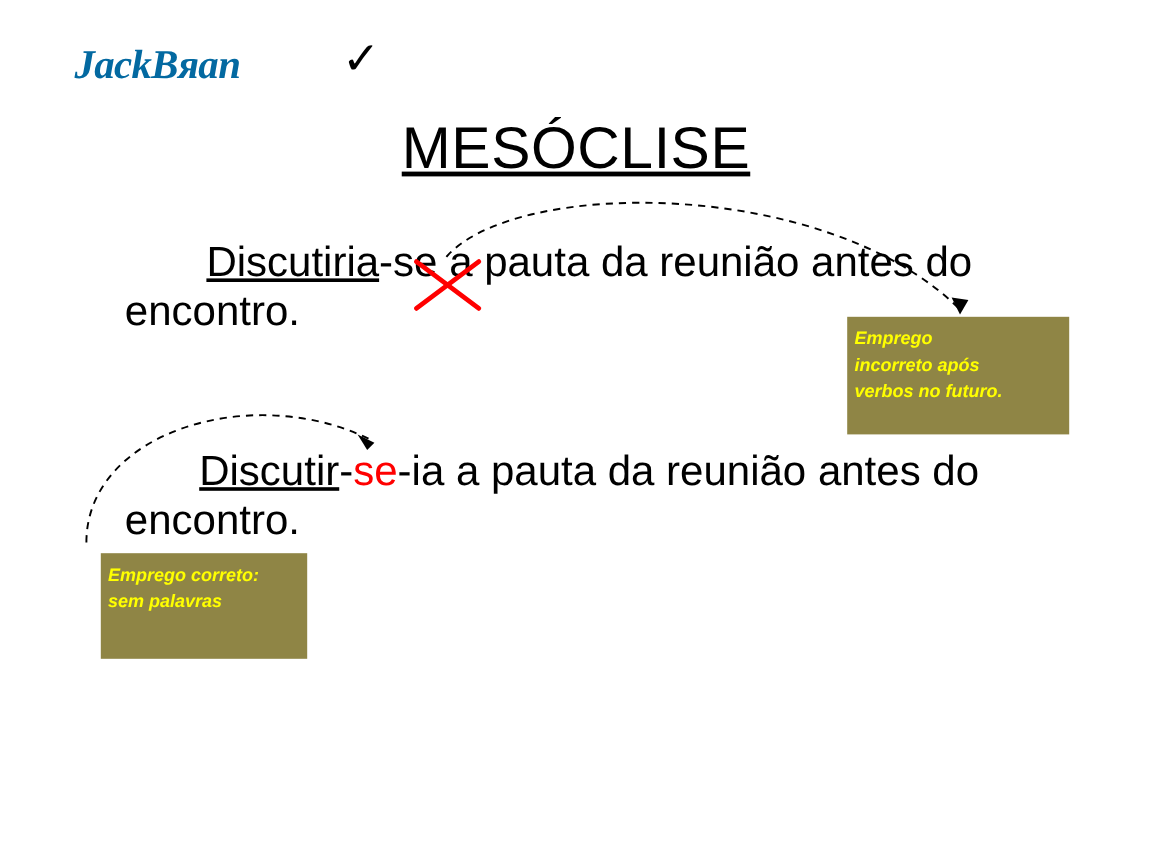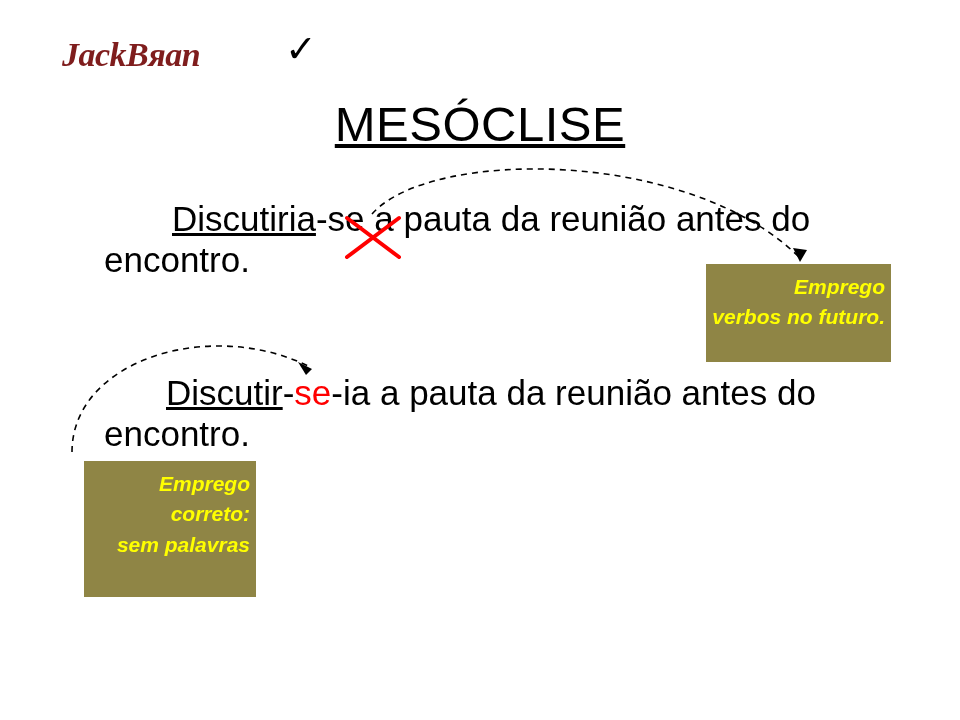--- a/index.html
+++ b/index.html
@@ -23,21 +23,21 @@
   
   .logo {
     position: absolute;
     left: 62px;
     top: 36px;
     font-family: "Liberation Serif", serif;
     font-weight: bold;
     font-style: italic;
     font-size: 34px;
     letter-spacing: -0.5px;
-    color: #7f1d1d;
+    color: #0369a1;
     white-space: nowrap;
   }
   .logo-check {
     position: absolute;
     left: 285px;
     top: 30px;
     font-size: 38px;
     color: #000000;
     font-family: "DejaVu Sans", sans-serif;
     line-height: 1;
@@ -101,37 +101,37 @@
   }
 
   
   .callout {
     position: absolute;
     background: #8f8545;
     color: #ffff00;
     font-family: "Liberation Sans", sans-serif;
     font-style: italic;
     font-weight: bold;
-    font-size: 21px;
+    font-size: 15px;
     line-height: 1.45;
-    text-align: right;
+    text-align: left;
     padding: 8px 6px 24px 6px;
     box-sizing: border-box;
   }
   #callout-incorrect {
     left: 706px;
     top: 264px;
     width: 185px;
     height: 98px;
   }
   #callout-correct {
     left: 84px;
     top: 461px;
     width: 172px;
-    height: 136px;
+    height: 88px;
   }
 
   
   .arrow-layer {
     position: absolute;
     left: 0;
     top: 0;
     width: 960px;
     height: 720px;
     pointer-events: none;
@@ -159,20 +159,21 @@
     <line x1="55" y1="6" x2="3" y2="45" stroke="#ff0000" stroke-width="4" stroke-linecap="round"></line>
   </svg>
 
   <div class="para" id="para2">
     <span class="indent"></span><span class="u">Discutir</span><span>-</span><span class="red">se</span><span>-</span><span>ia</span><span> a pauta da reunião antes do</span><br>
     <span>encontro.</span>
   </div>
 
   <div class="callout" id="callout-incorrect">
     <div>Emprego</div>
+    <div>incorreto após</div>
     <div>verbos no futuro.</div>
   </div>
 
   <div class="callout" id="callout-correct">
     <div>Emprego correto:</div>
     <div>sem palavras</div>
   </div>
 
   <svg class="arrow-layer" viewBox="0 0 960 720">
 

